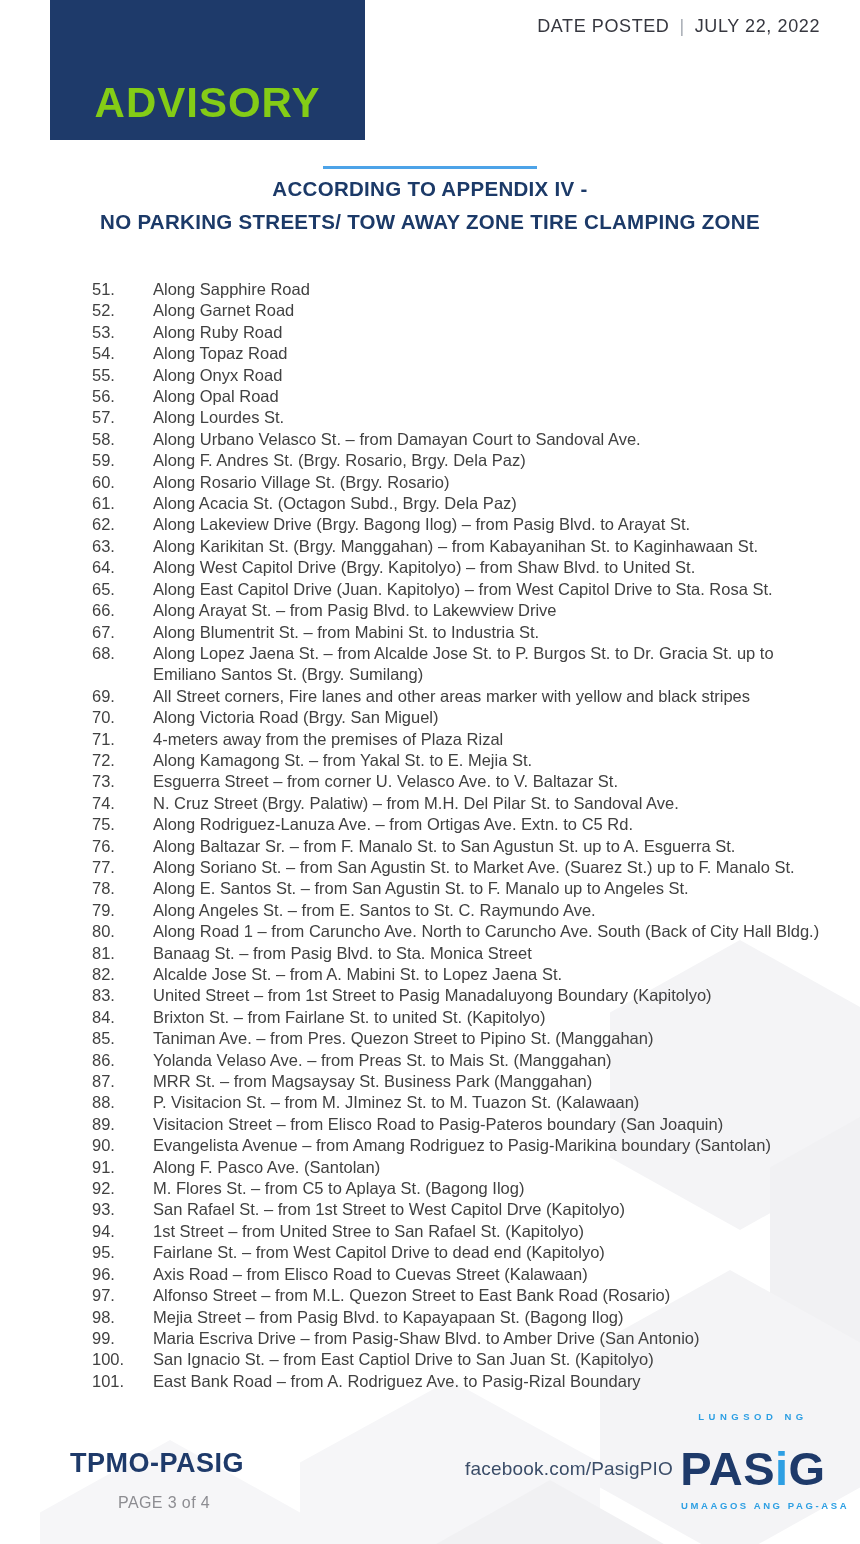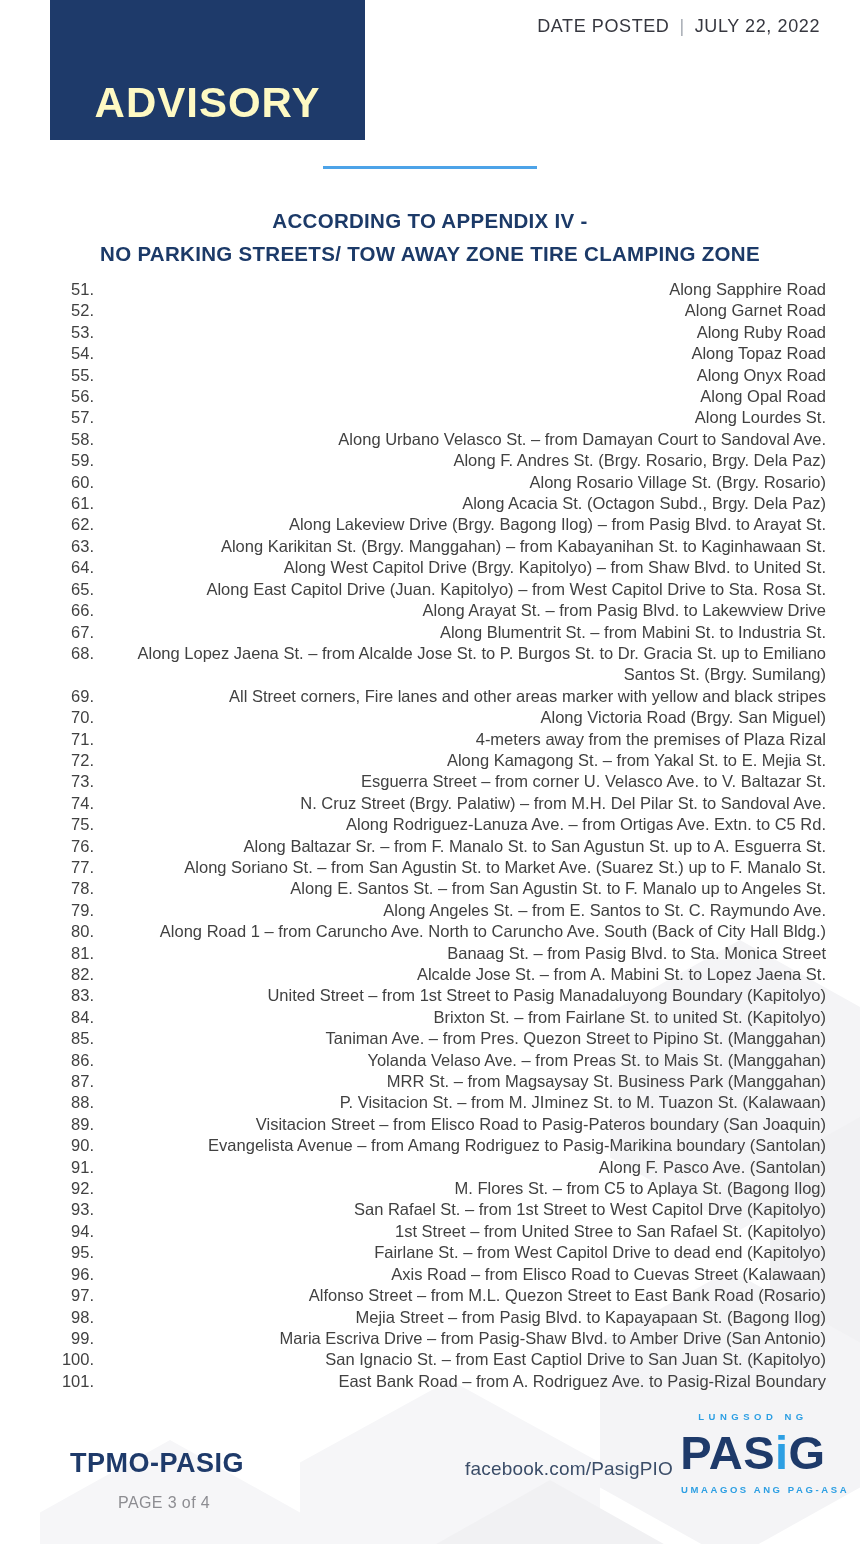--- a/index.html
+++ b/index.html
@@ -22,47 +22,47 @@
   .content{position:relative;z-index:1;}
 
   
   .advisory-box{
     position:absolute;left:50px;top:0;width:315px;height:140px;
     background:#1e3a6a;
     display:flex;align-items:flex-end;justify-content:center;
     padding-bottom:16px;box-sizing:border-box;
   }
   .advisory-box .label{
-    color:#fef9c3;font-weight:700;font-size:42px;letter-spacing:1px;line-height:1;text-align:right;
+    color:#84cc16;font-weight:700;font-size:42px;letter-spacing:1px;line-height:1;text-align:right;
   }
   .date-posted{
     position:absolute;top:16px;right:40px;
     font-size:18px;letter-spacing:.6px;color:#36373f;font-weight:400;
     white-space:nowrap;
     margin-left:8px;
   }
   .date-posted .sep{color:#a6abb3;padding:0 10px;}
 
   .divider{
     position:absolute;top:166px;left:323px;width:214px;height:3px;
     background:#4da3e8;
   }
 
   .doc-title{
-    position:absolute;top:204px;left:0;right:0;
+    position:absolute;top:172px;left:0;right:0;
     text-align:center;color:#1c3a68;font-weight:700;
     font-size:20.5px;line-height:33px;letter-spacing:.3px;
   }
 
   
   .street-list{
     position:absolute;top:279px;left:0;right:28px;
     font-size:16.5px;line-height:21.4px;color:#414141;
   }
-  .street-list .row{display:flex;padding-left:33px;text-align:right;}
+  .street-list .row{display:flex;padding-left:92px;}
   .street-list .num{width:61px;flex:0 0 61px;}
   .street-list .txt{flex:1;padding-right:6px;}
 
   
   .footer-org{
     position:absolute;left:70px;top:1448px;
     color:#1e3a6a;font-weight:700;font-size:27px;letter-spacing:.5px;
   }
   .footer-page{
     position:absolute;left:70px;top:1494px;
@@ -71,21 +71,21 @@
   .footer-fb{
     position:absolute;left:465px;top:1458px;
     color:#3b4d68;font-size:19px;letter-spacing:.2px;
   }
   .logo{
     position:absolute;top:1412px;left:662px;width:182px;
     text-align:center;line-height:1;
   }
   .logo-top{
     color:#2d9fe3;font-size:9.5px;font-weight:700;letter-spacing:4.5px;
-    margin-bottom:6px;white-space:nowrap;
+    margin-bottom:22px;white-space:nowrap;
   }
   .logo-name{
     color:#1e3a6a;font-size:47px;font-weight:800;letter-spacing:.5px;
     line-height:50px;
   }
   .logo-name .blue-i{color:#2d9fe3;}
   .logo-tag{
     color:#2d9fe3;font-size:9.5px;font-weight:700;letter-spacing:2.6px;
     margin-top:7px;white-space:nowrap;margin-left:19px;
   }

